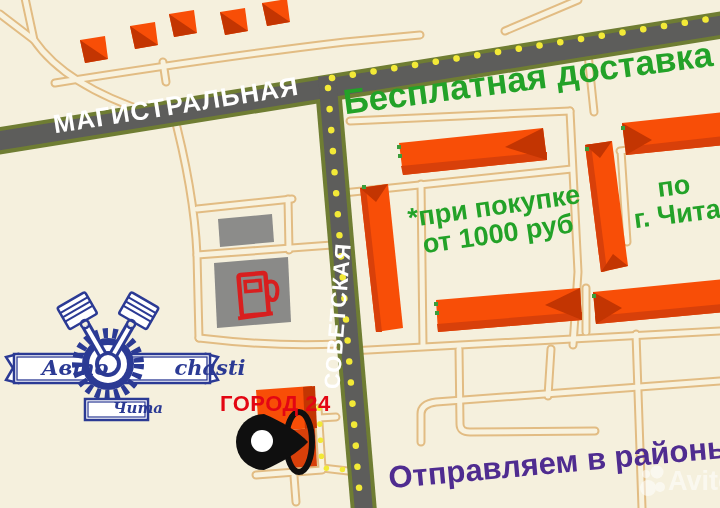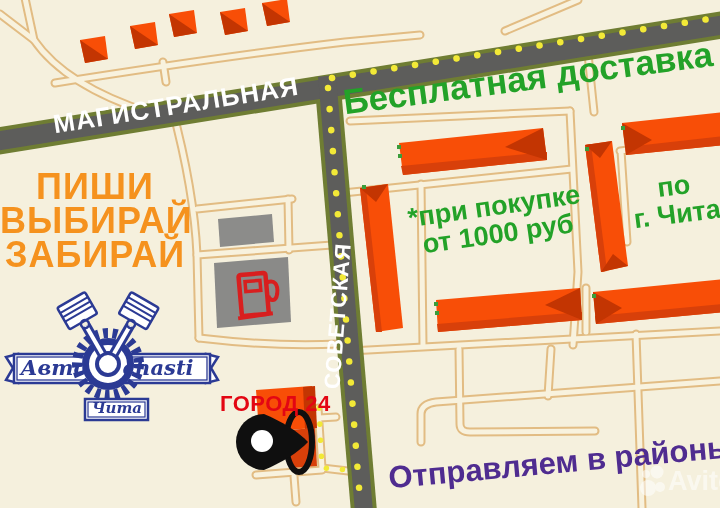--- a/index.html
+++ b/index.html
@@ -31,23 +31,23 @@
   .cond{left:406px;top:192px;width:180px;color:var(--green);font-size:27px;font-weight:bold;
         line-height:28px;transform:rotate(-8deg);}
   .area{left:628px;top:172px;width:95px;color:var(--green);font-size:27px;font-weight:bold;
         line-height:28px;transform:rotate(-7deg);}
   .slogan{left:0px;top:170px;width:190px;color:var(--orange);font-size:36px;font-weight:800;
           line-height:34px;letter-spacing:1px;}
   .landmark{left:220px;top:360px;width:110px;color:var(--red);font-size:22px;font-weight:bold;letter-spacing:.5px;margin-top:31px;}
   .addr{left:16px;top:429px;width:200px;color:var(--blue);font-size:30px;font-weight:bold;line-height:32px;}
   .ship{left:388px;top:446px;width:318px;color:var(--purple);font-size:31px;font-weight:bold;
         transform:rotate(-5.2deg);}
-  .logo-word{color:var(--navy);font-family:"DejaVu Serif",serif;font-style:italic;font-weight:bold;}
+  .logo-word{color:var(--navy);font-family:"DejaVu Serif",serif;font-style:italic;font-weight:bold;padding-left:21px;}
   .logo-left{left:18px;top:355px;width:72px;font-size:21px;}
-  .logo-right{left:122px;top:355px;width:72px;font-size:21px;}
+  .logo-right{left:153px;top:355px;width:72px;font-size:21px;}
   .logo-city{left:86px;top:399px;width:62px;font-size:15px;text-align:center;}
   .wm{left:636px;top:460px;width:84px;height:42px;opacity:.55;color:#fff;font-size:27px;font-weight:bold;}
   .wm span{position:absolute;left:32px;top:6px;}
 </style>
 </head>
 <body>
 
 <div id="stage">
 
   <svg width="720" height="508" viewBox="0 0 720 508">
@@ -243,25 +243,20 @@
   <div class="t cond center">
     <div>*при покупке</div>
     <div>от 1000 руб</div>
   </div>
 
   <div class="t area center">
     <div>по</div>
     <div>г. Чита</div>
   </div>
 
-  <div class="t slogan center">
-    <div>ПИШИ</div>
-    <div>ВЫБИРАЙ</div>
-    <div>ЗАБИРАЙ</div>
-  </div>
 
   <div class="t landmark center">ГОРОД 24</div>
 
   <div class="t addr center">
   </div>
 
   <div class="t ship center">Отправляем в районы</div>
 
   <div class="t logo-word logo-left center">Авто</div>
   <div class="t logo-word logo-right center">chasti</div>

